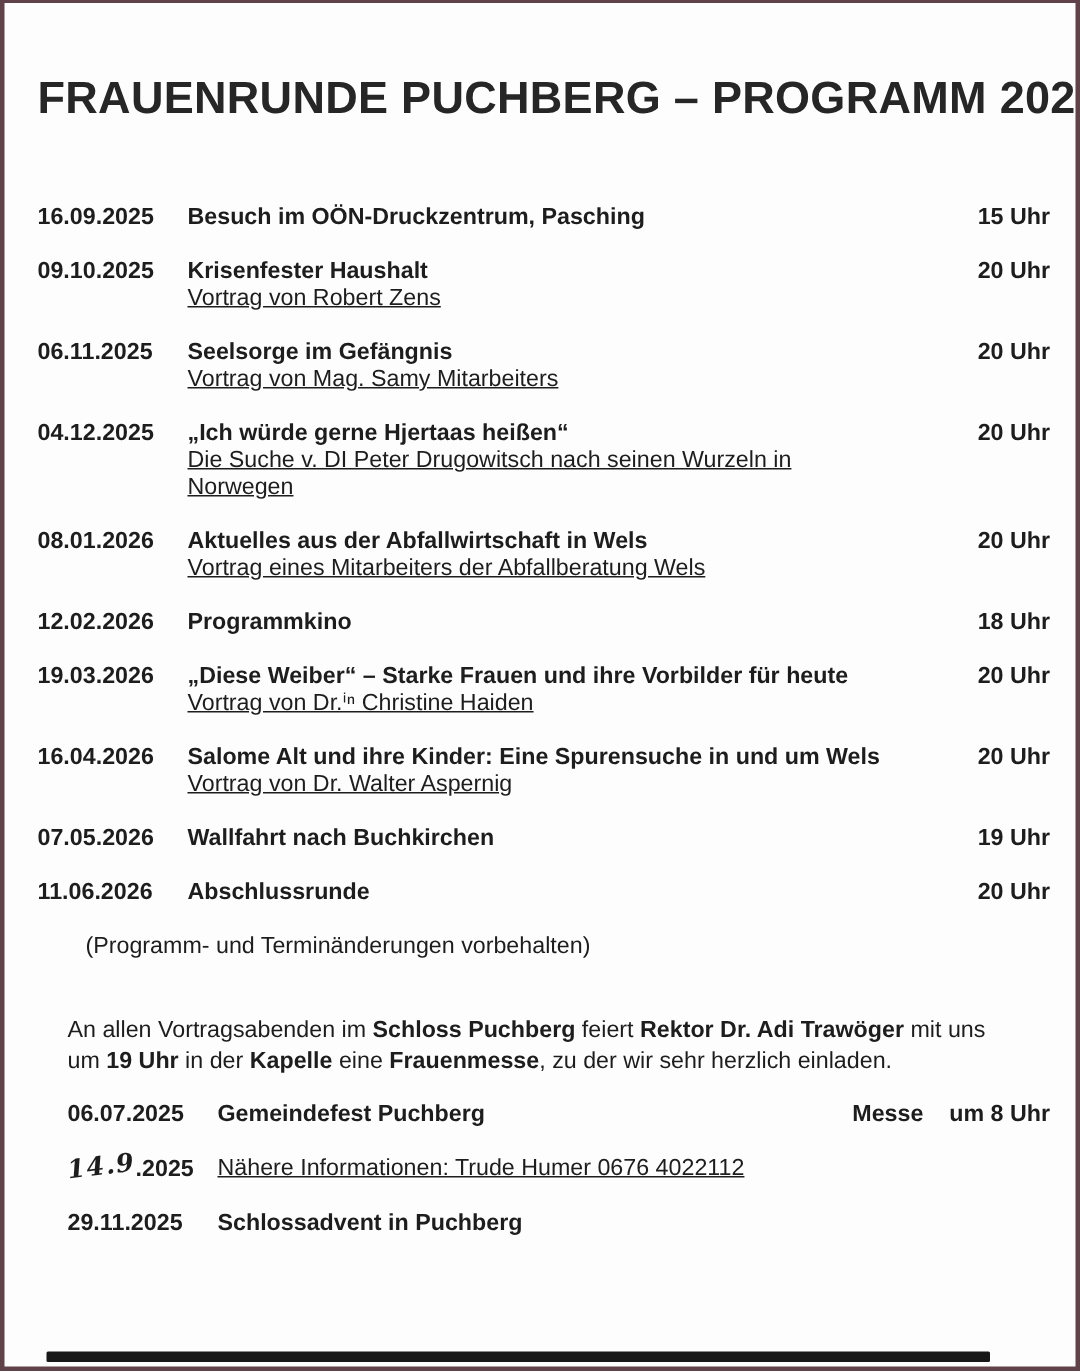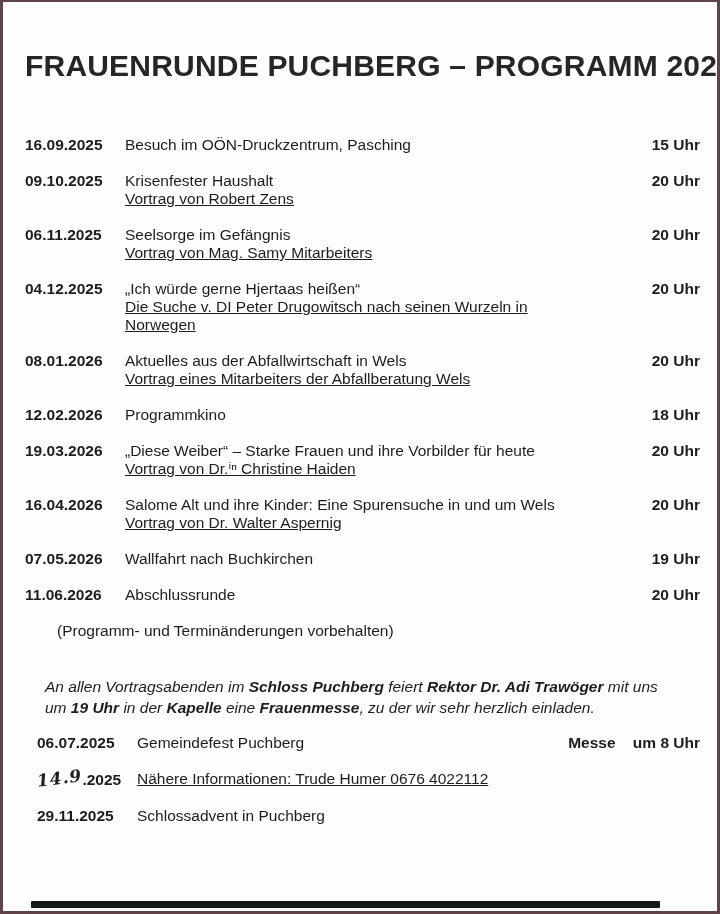--- a/index.html
+++ b/index.html
@@ -27,46 +27,45 @@
     color: #262626;
     letter-spacing: 0.2px;
     white-space: nowrap;
   }
   .event-row {
     display: grid;
     grid-template-columns: 100px 1fr 112px;
     margin-bottom: 18px;
   }
   .event-date { font-weight: bold; white-space: nowrap; }
-  .event-title { font-weight: normal; }
+  .event-title { font-weight: bold; }
   .event-subtitle { font-weight: normal; text-decoration: underline; }
   .event-time { font-weight: bold; text-align: right; white-space: pre; }
   .hand {
     display: inline-block;
     font-family: "DejaVu Serif", serif;
     font-style: italic;
     font-weight: bold;
     font-size: 17px;
     transform: rotate(-7deg) translateY(-1px);
     letter-spacing: 1px;
   }
   .note {
     text-align: left;
     padding-left: 32px;
     margin: 16px 0 36px 0;
   }
   .para {
     margin: 0 0 16px 20px;
     width: 644px;
     line-height: 21px;
-    font-style: italic;
   }
   .contact { margin: 0 0 62px 20px; }
   .extra-events .event-row {
-    margin-left: 12px;
+    margin-left: 20px;
     grid-template-columns: 100px 1fr 165px;
   }
   .scan-bar {
     position: absolute;
     left: 28px;
     right: 57px;
     bottom: 3px;
     height: 7px;
     background: #181818;
     border-radius: 1px;

